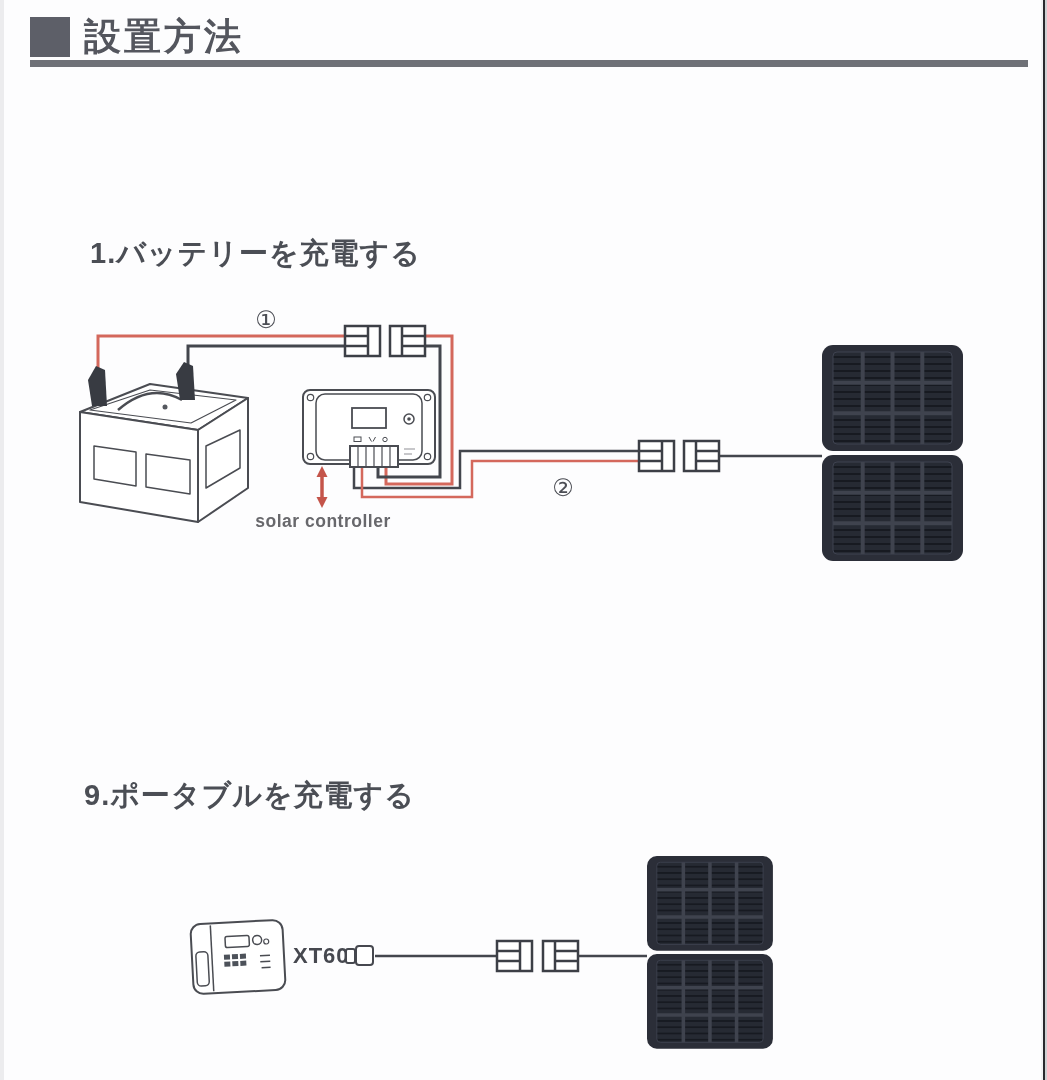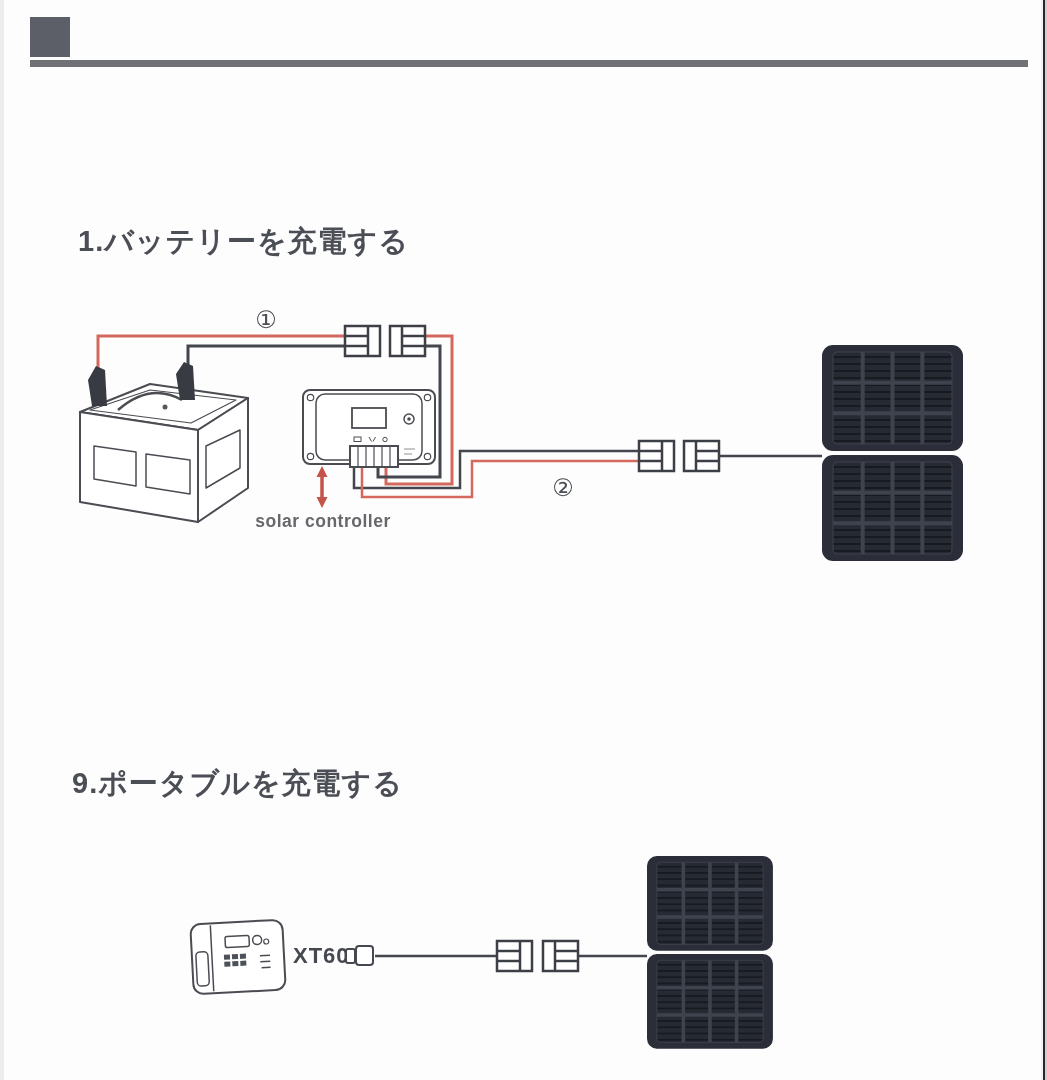--- a/index.html
+++ b/index.html
@@ -2,36 +2,37 @@
 <html><head>
 <meta charset="utf-8">
 <style>
   html,body{margin:0;padding:0;background:#fdfdfe;}
   .page{position:relative;width:1047px;height:1080px;background:#fdfdfe;overflow:hidden;
         font-family:"Liberation Sans","DejaVu Sans",sans-serif;}
   .hsq{position:absolute;left:30px;top:17px;width:40px;height:40px;background:#5d5f68;}
   h1.title{position:absolute;left:84px;top:12px;margin:0;font-size:37px;font-weight:800;
            color:#54565e;letter-spacing:3px;}
   .hrule{position:absolute;left:30px;top:60px;width:998px;height:7px;background:#6f7177;}
-  h2.sec{position:absolute;margin:0;font-size:29px;font-weight:700;color:#4b4e55;letter-spacing:1px;}
+  h2.sec{position:absolute;margin:12px;font-size:29px;font-weight:700;color:#4b4e55;letter-spacing:1px;}
   h2.sec1{left:78px;top:222px;}
   h2.sec2{left:72px;top:764px;}
   svg.canvas{position:absolute;left:0;top:280px;}
   svg text{font-family:"Liberation Sans","DejaVu Sans",sans-serif;}
   .edge-left{position:absolute;left:0;top:0;width:4px;height:100%;background:#ececee;}
   .edge-r1{position:absolute;right:4px;top:0;width:2px;height:100%;background:#f2f2f4;}
   .edge-r2{position:absolute;right:2px;top:0;width:2px;height:100%;background:#28282c;}
   .edge-r3{position:absolute;right:0;top:0;width:2px;height:100%;background:#cfcfd2;}
 </style>
 </head>
 <body>
 
 <div class="page">
 
   <span class="hsq"></span>
+  <h1 class="title">設置方法</h1>
   <div class="hrule"></div>
 
   <h2 class="sec sec1">1.バッテリーを充電する</h2>
   <h2 class="sec sec2">9.ポータブルを充電する</h2>
 
   <svg class="canvas" width="1047" height="800" viewBox="0 280 1047 800" xmlns="http://www.w3.org/2000/svg">
     <defs>
       <pattern id="stripes" width="10" height="7" patternUnits="userSpaceOnUse">
         <rect width="10" height="7" fill="#262a33"></rect>
         <rect y="4" width="10" height="2" fill="#171a21"></rect>

